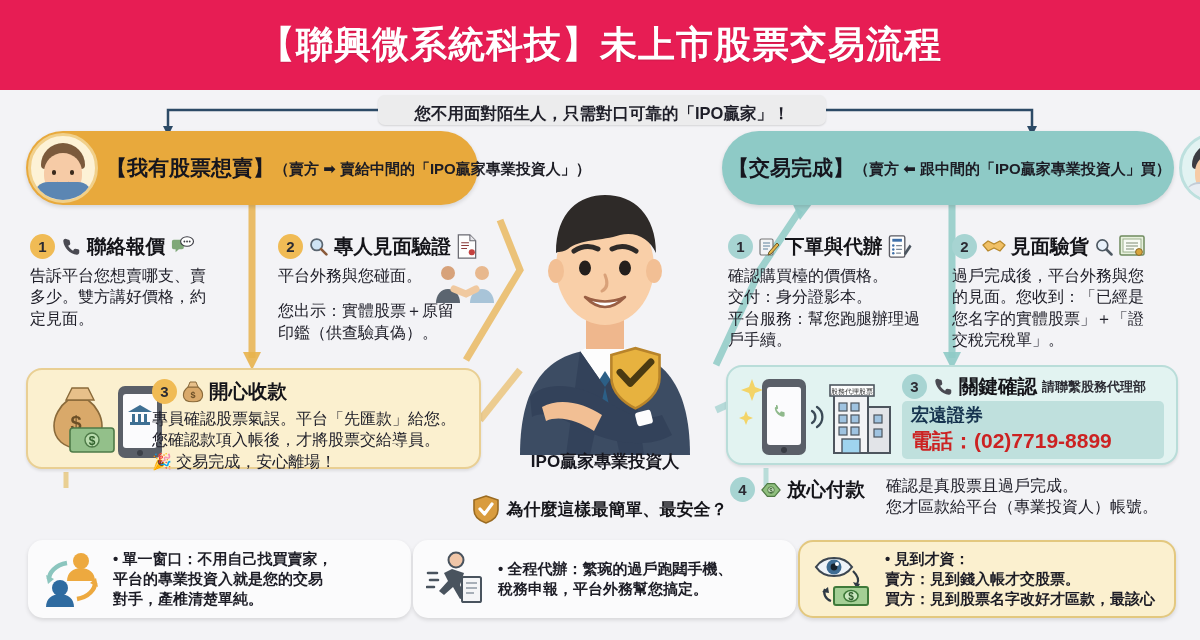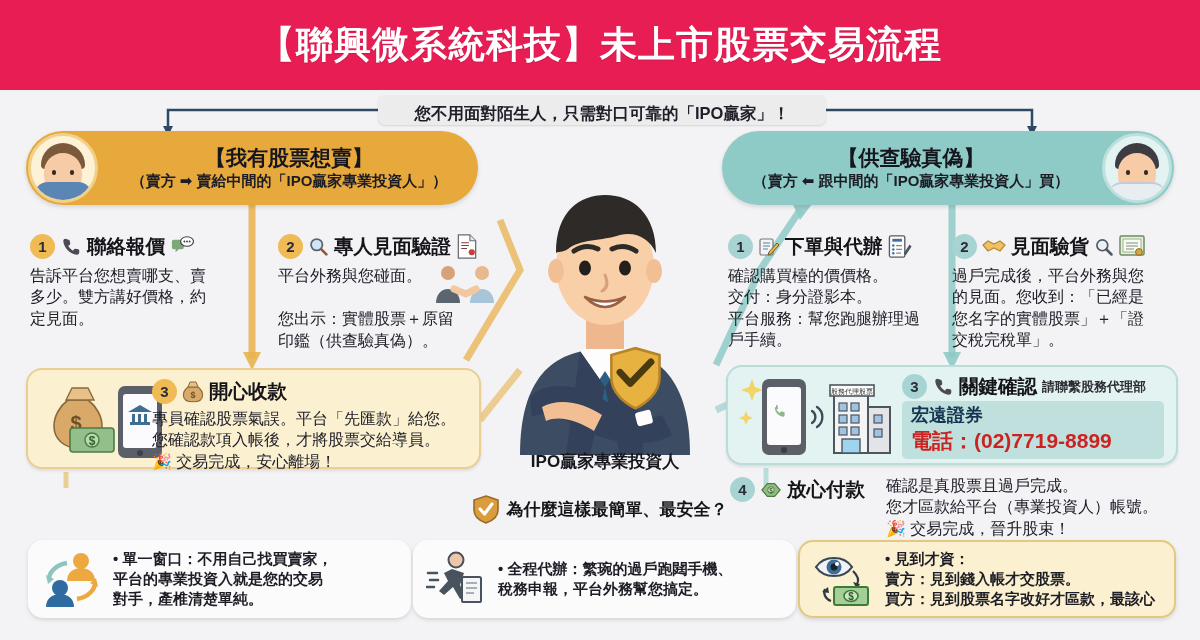--- a/index.html
+++ b/index.html
@@ -55,21 +55,21 @@
     position:absolute;
     height:74px;
     border-radius:37px;
     display:flex; align-items:center;
     box-shadow:0 2px 4px rgba(0,0,0,.13);
   }
   #pill-sell { left:26px; top:41px; width:452px; background:#e8a93c; }
   #pill-buy  { left:722px; top:41px; width:452px; background:#8ecac6; }
 
   .pill-head {
-    flex:1; display:flex; flex-direction:column; align-items:center; justify-content:flex-start;
+    flex:1; display:flex; flex-direction:row; align-items:center; justify-content:flex-start;
     padding:0 6px;
   }
   .pill-title { font-size:21px; font-weight:bold; color:#16161e; line-height:1.12; white-space:nowrap;}
   .pill-sub   { font-size:15px; font-weight:bold; color:#1c1c24; line-height:1.2; margin-top:2px; white-space:nowrap;}
 
   .avatar {
     width:70px; height:70px; border-radius:50%;
     flex:0 0 70px; margin:0 2px;
     position:relative; overflow:hidden;
     border:3px solid #f1d08a; background:#fdf2d6;
@@ -98,21 +98,21 @@
     width:25px; height:25px; border-radius:50%;
     display:flex; align-items:center; justify-content:center;
     font-size:15px; font-weight:bold; color:#2b2b33; flex:0 0 25px;
   }
   .num.orange { background:#f0bb55; }
   .num.teal   { background:#a7d4d2; }
   .step-title { font-size:19.5px; font-weight:bold; color:#141419; }
   .step-note  { font-size:13px; font-weight:bold; color:#2c2c34; }
   .step-body  { font-size:16px; font-weight:normal; color:#20202a; line-height:1.33; margin-top:5px; }
   .step-body p { margin:0; }
-  .gap { margin-top:22px; }
+  .gap { margin-top:14px; }
 
   
   .panel { position:absolute; border-radius:16px; }
   #panel-sell {
     left:26px; top:278px; width:455px; height:101px;
     background:#fbf0cf; border:2px solid #e9cf93;
     box-shadow:0 2px 3px rgba(0,0,0,.09);
   }
   #panel-buy {
     left:726px; top:275px; width:452px; height:100px;
@@ -205,21 +205,21 @@
           <div class="face-body"></div>
       </div>
       <div class="pill-head">
         <div class="pill-title">【我有股票想賣】</div>
         <div class="pill-sub">（賣方 ➡ 賣給中間的「IPO贏家專業投資人」）</div>
       </div>
     </div>
 
     <div id="pill-buy" class="pill">
       <div class="pill-head">
-        <div class="pill-title">【供查驗真偽】</div>
+        <div class="pill-title">【交易完成】</div>
         <div class="pill-sub">（賣方 ⬅ 跟中間的「IPO贏家專業投資人」買）</div>
       </div>
       <div class="avatar" id="avatar-buy">
         <div class="face-hair"></div>
           <div class="face-skin"></div>
         <div class="face-eye l"></div>
           <div class="face-eye r"></div>
         <div class="face-mouth"></div>
           <div class="face-body"></div>
       </div>
@@ -461,21 +461,20 @@
                 <path d="M2 11 L8 4 L16 4 L22 11 L16 18 L8 18z" fill="#8fbf7e" stroke="#4f7a44" stroke-width="1.3"></path>
                 <circle cx="12" cy="11" r="3.6" fill="#d9eccf" stroke="#4f7a44" stroke-width="1.1"></circle>
                 <text x="12" y="14.5" font-size="7" font-weight="bold" fill="#3d6536" text-anchor="middle">$</text>
               </svg>
           </span>
           <span class="step-title">放心付款</span>
         </div>
         <div class="step-body" style="margin-top:0; margin-left:14px;">
           <p>確認是真股票且過戶完成。</p>
           <p>您才區款給平台（專業投資人）帳號。</p>
-          <p>🎉 交易完成，晉升股束！</p>
         </div>
       </div>
     </div>
 
     <div id="hero">
       <svg width="238" height="320" viewBox="0 0 238 320">
 
         <path d="M34 320 C34 246 64 214 119 214 C174 214 204 246 204 320z" fill="#3c4c63"></path>
         <path d="M94 216 L119 252 L144 216 L132 210 L106 210z" fill="#fdfdfd"></path>
         <path d="M119 236 L128 250 L122 292 L116 292 L110 250z" fill="#2c5f86"></path>

